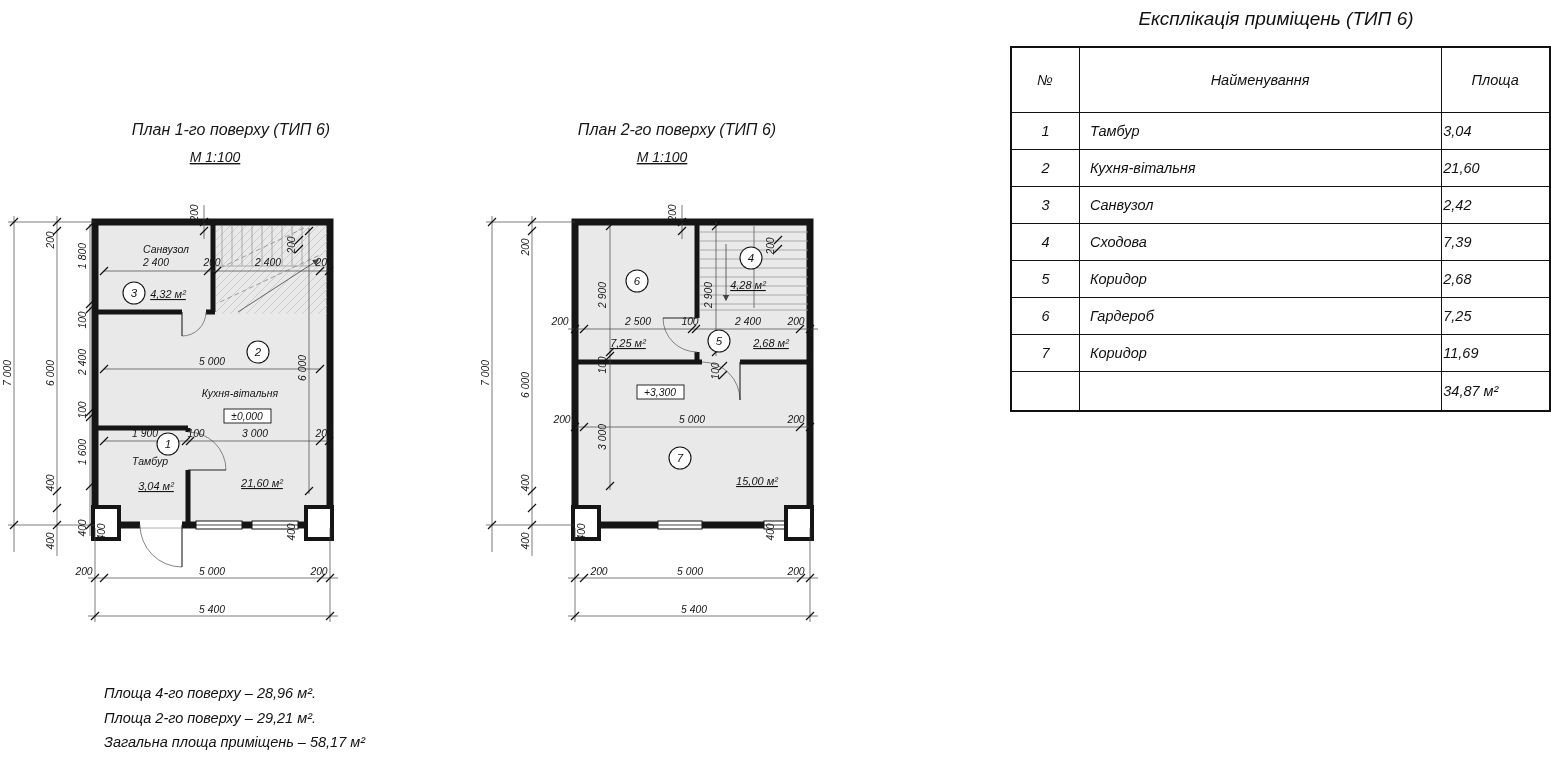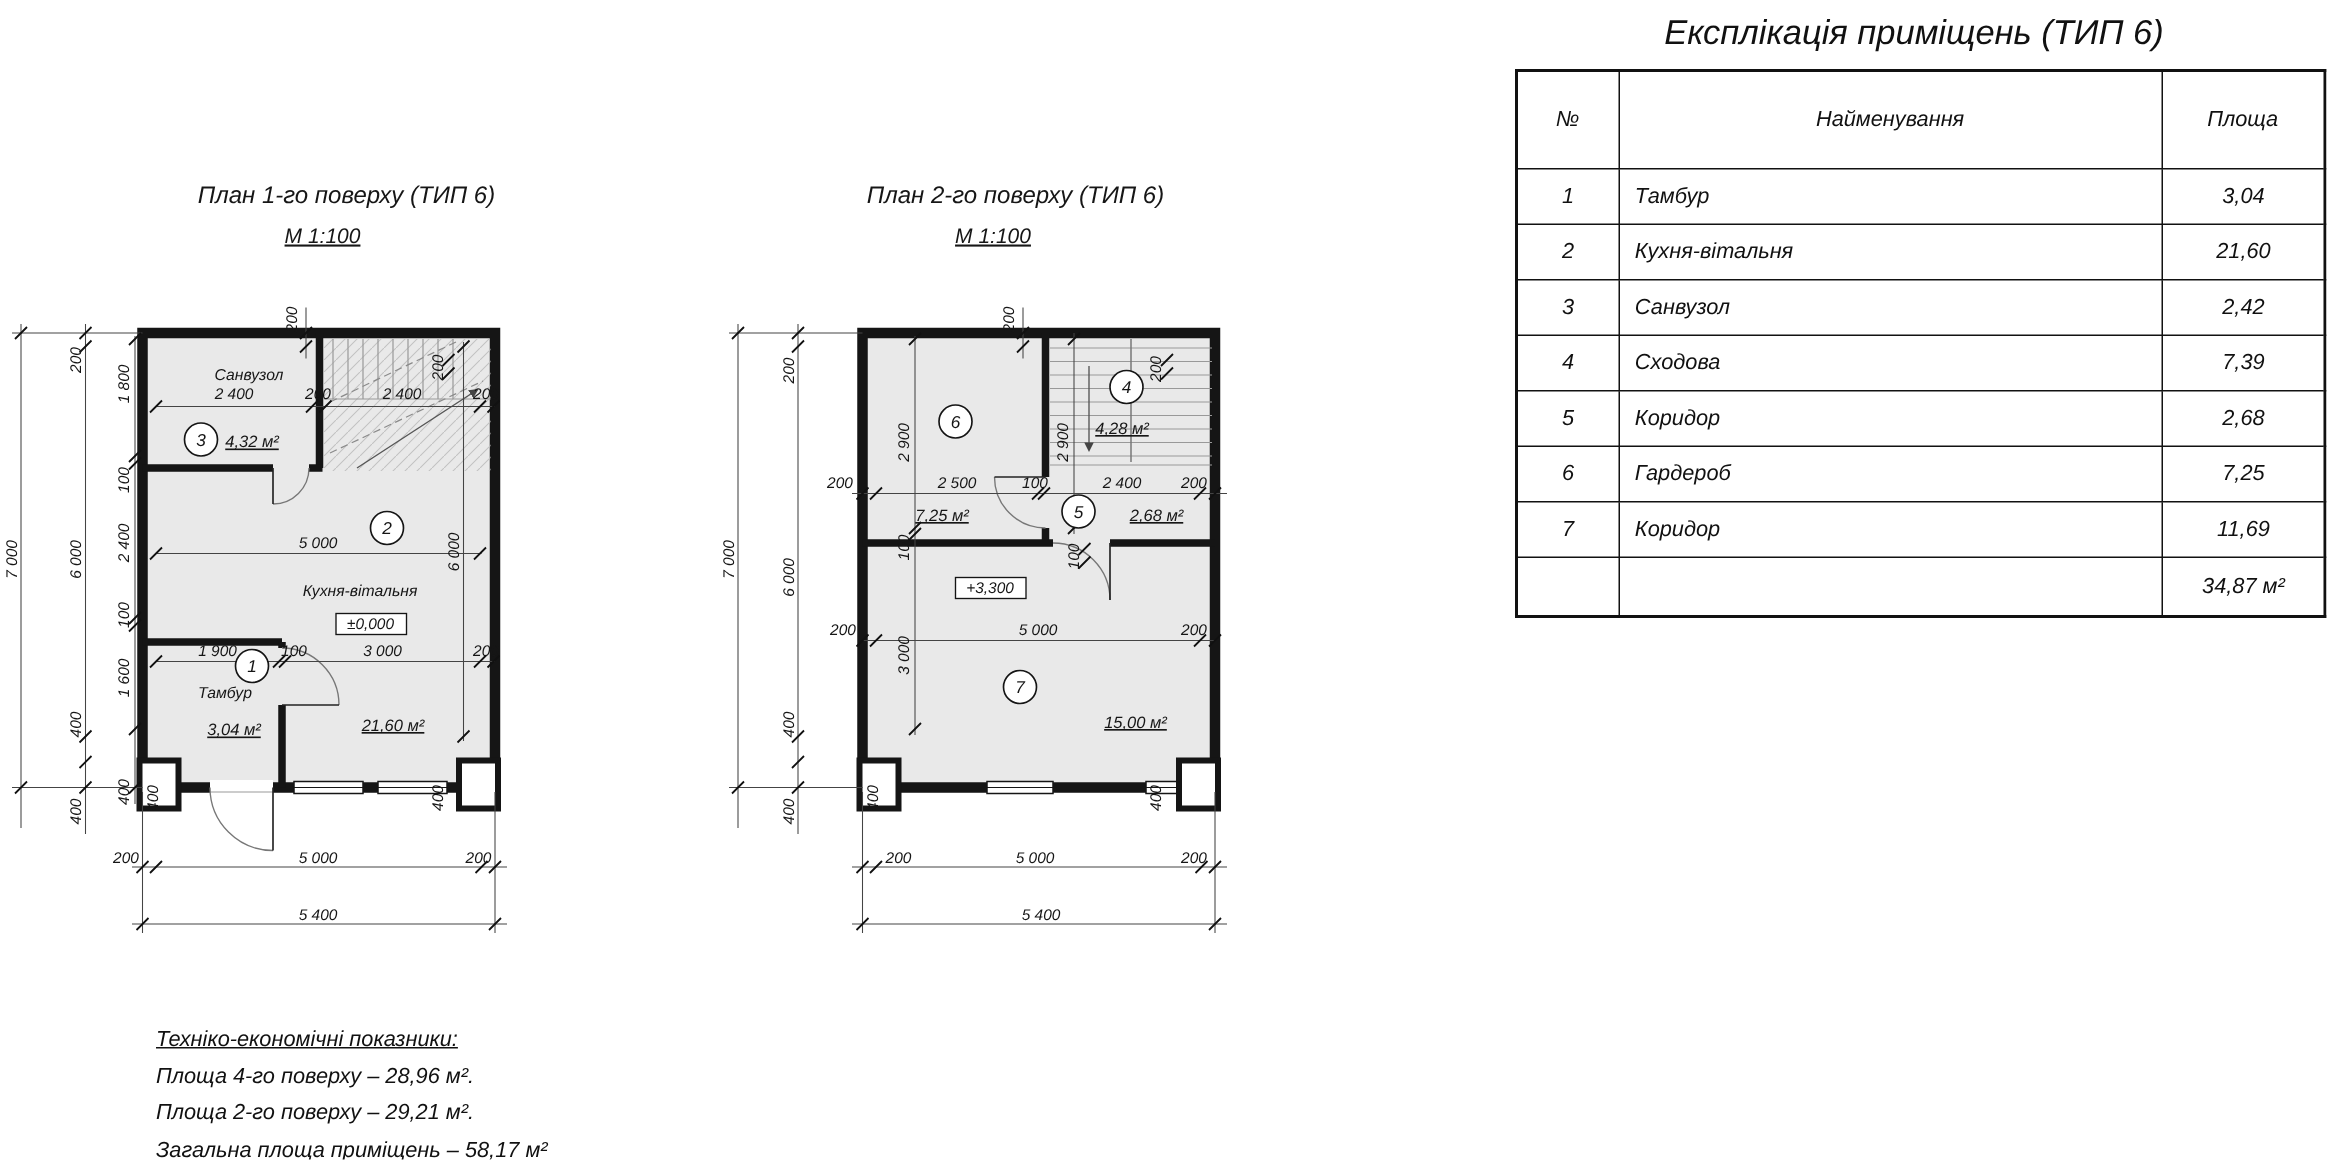--- a/index.html
+++ b/index.html
@@ -11,27 +11,27 @@
   svg text { font-family:"Liberation Sans", sans-serif; font-style:italic; fill:#161616; }
   .dim { font-size:10.3px; text-anchor:middle; }
   .rn  { font-size:10.5px; text-anchor:middle; }
   .ar  { font-size:11px;  text-anchor:middle; text-decoration:underline; }
   .cn  { font-size:11.5px; text-anchor:middle; }
   .lv  { font-size:10.3px; text-anchor:middle; }
   .pt  { font-size:16px;  text-anchor:middle; }
   .ps  { font-size:14px;  text-anchor:middle; text-decoration:underline; }
 
   .expl-title { position:absolute; left:1008px; top:8px; width:536px; text-align:center;
-                font-style:italic; font-size:23px; }
+                font-style:italic; font-size:19px; }
   table.expl { position:absolute; left:1010px; top:46px; border-collapse:collapse;
                font-style:italic; font-size:14.5px; color:#111; border:2px solid #111; }
   .expl td { border:1.3px solid #111; }
   .c-num  { width:66px;  text-align:center; }
   .c-name { width:356px; text-align:left; padding-left:10px; }
-  .c-area { width:106px; text-align:center; }
+  .c-area { width:106px; text-align:left; }
   .hrow td { height:62px; text-align:center; padding-left:0; }
   .drow td { height:34px; }
   .trow td { height:36px; }
 
   .indicators { position:absolute; left:104px; top:681px; font-style:italic;
                 font-size:14.5px; line-height:24.5px; }
   .indicators .t { text-decoration:underline; }
 </style>
 </head>
 <body>
@@ -283,17 +283,16 @@
     </tr>
     <tr class="trow">
       <td class="c-num"></td>
       <td class="c-name"></td>
       <td class="c-area">34,87 м²</td>
     </tr>
   </tbody>
 </table>
 
 <div class="indicators">
-  <div class="t">Техніко-економічні показники:</div>
   <div>Площа 4-го поверху – 28,96 м².</div>
   <div>Площа 2-го поверху – 29,21 м².</div>
   <div>Загальна площа приміщень – 58,17 м²</div>
 </div>
 
 </body></html>

